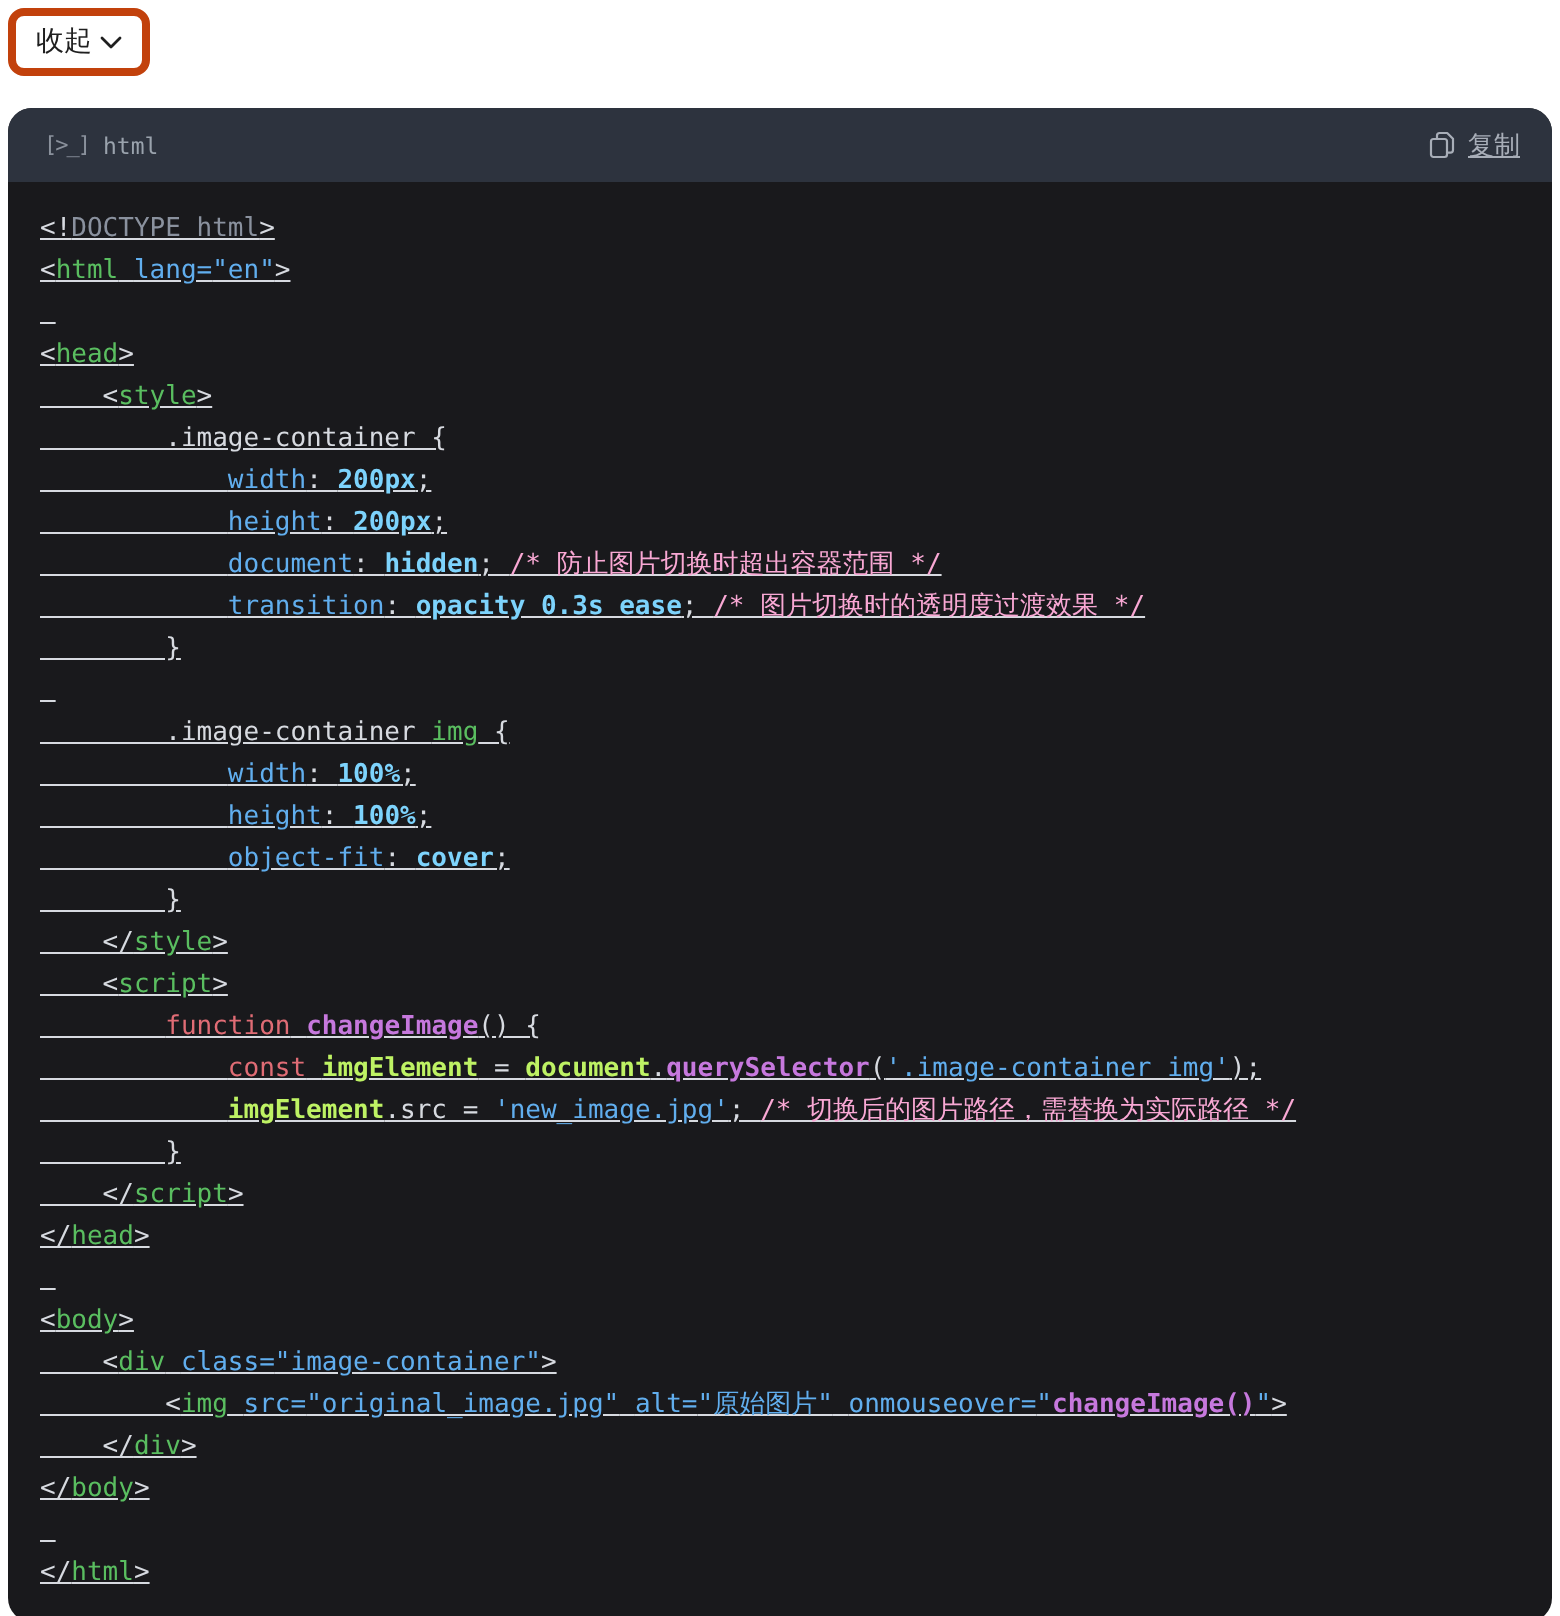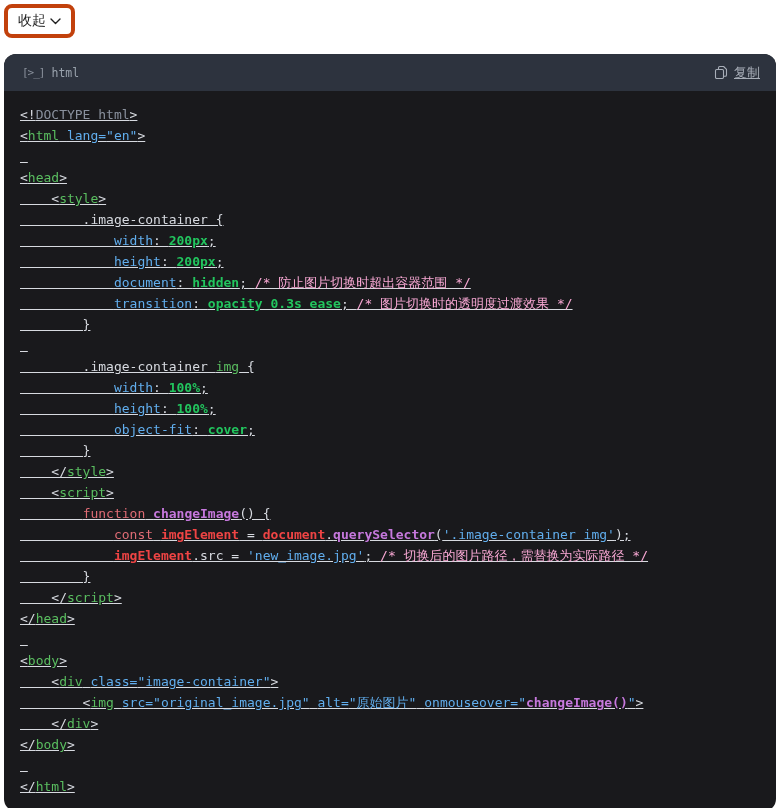--- a/index.html
+++ b/index.html
@@ -46,25 +46,25 @@
     text-decoration:underline;
   }
   .code-line { white-space:pre; min-height:21px; }
 
   
   .tok-pln { color:#d7dae0; }
   .tok-gry { color:#8a919e; }
   .tok-tag { color:#5abe60; }
   .tok-attr{ color:#61aeee; }
   .tok-str { color:#61aeee; }
-  .tok-val { color:#22c55e; font-weight:bold; }
+  .tok-val { color:#7dd3fc; font-weight:bold; }
   .tok-cmt { color:#f9a8d4; }
   .tok-kwd { color:#e06c75; }
   .tok-fn  { color:#c678dd; font-weight:bold; }
-  .tok-var { color:#ef4444; font-weight:bold; }
+  .tok-var { color:#bef264; font-weight:bold; }
 </style>
 </head>
 <body>
 
 
 
 <button class="collapse-btn">
   <span>收起</span>
   <span>
     <svg width="11" height="7" viewBox="0 0 11 7">

